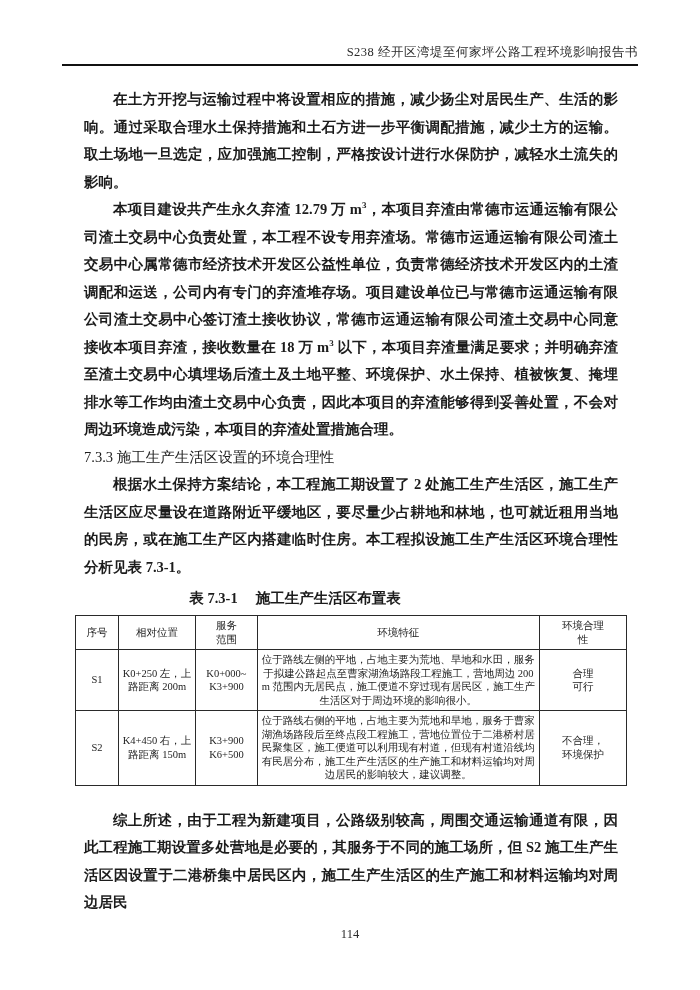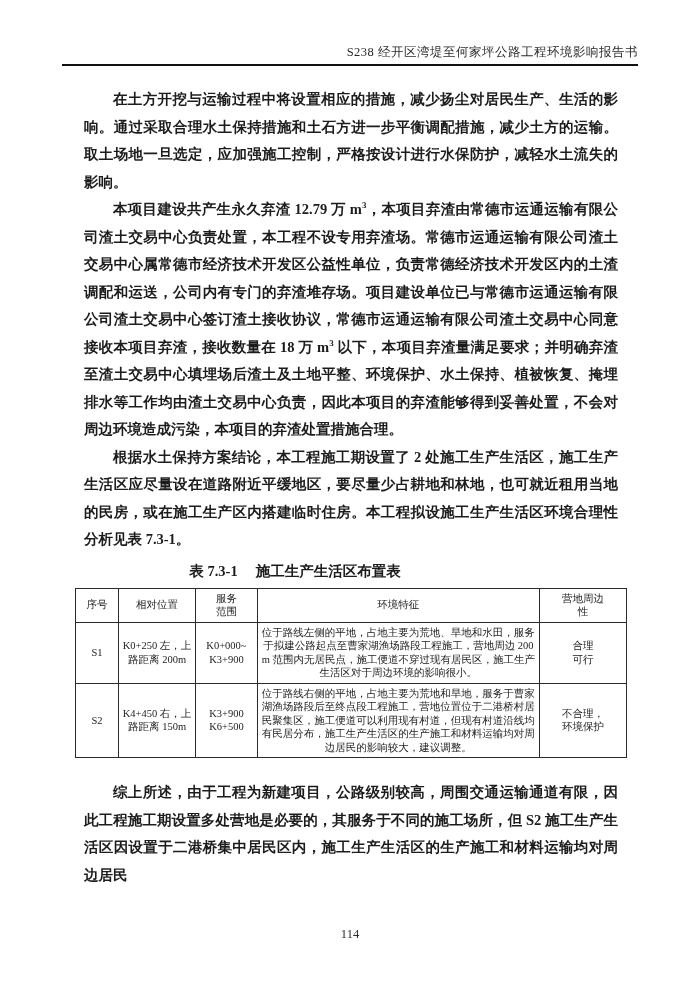--- a/index.html
+++ b/index.html
@@ -111,20 +111,21 @@
   <div class="running-head">S238 经开区湾堤至何家坪公路工程环境影响报告书</div>
   <hr class="head-rule">
 
   <div class="content">
 
     <p class="body-para">在土方开挖与运输过程中将设置相应的措施，减少扬尘对居民生产、生活的影响。通过采取合理水土保持措施和土石方进一步平衡调配措施，减少土方的运输。取土场地一旦选定，应加强施工控制，严格按设计进行水保防护，减轻水土流失的影响。</p>
 
 
     <p class="body-para"><span>本项目建设共产生永久弃渣 12.79 万 m</span><sup class="unit-sup">3</sup><span>，本项目弃渣由常德市运通运输有限公司渣土交易中心负责处置，本工程不设专用弃渣场。常德市运通运输有限公司渣土交易中心属常德市经济技术开发区公益性单位，负责常德经济技术开发区内的土渣调配和运送，公司内有专门的弃渣堆存场。项目建设单位已与常德市运通运输有限公司渣土交易中心签订渣土接收协议，常德市运通运输有限公司渣土交易中心同意接收本项目弃渣，接收数量在 18 万 m</span><sup class="unit-sup">3</sup><span> 以下，本项目弃渣量满足要求；并明确弃渣至渣土交易中心填埋场后渣土及土地平整、环境保护、水土保持、植被恢复、掩埋排水等工作均由渣土交易中心负责，因此本项目的弃渣能够得到妥善处置，不会对周边环境造成污染，本项目的弃渣处置措施合理。</span></p>
 
+    <h3 class="sec-heading">7.3.3  施工生产生活区设置的环境合理性</h3>
 
     <p class="body-para">根据水土保持方案结论，本工程施工期设置了 2 处施工生产生活区，施工生产生活区应尽量设在道路附近平缓地区，要尽量少占耕地和林地，也可就近租用当地的民房，或在施工生产区内搭建临时住房。本工程拟设施工生产生活区环境合理性分析见表 7.3-1。</p>
 
     <div class="table-block">
       <div class="table-caption">
         <span class="cap-label">表 7.3-1</span><span>施工生产生活区布置表</span>
       </div>
 
       <table class="layout-table">
         <colgroup>
@@ -134,21 +135,21 @@
           <col class="col-feat">
           <col class="col-rat">
         </colgroup>
         <thead>
           <tr>
             <th class="pre-wrap">序号</th>
             <th class="pre-wrap">相对位置</th>
             <th class="pre-wrap">服务
 范围</th>
             <th class="pre-wrap">环境特征</th>
-            <th class="pre-wrap">营地周边
+            <th class="pre-wrap">环境合理
 性</th>
           </tr>
         </thead>
         <tbody>
           <tr>
             <td>S1</td>
             <td>K0+250 左，上路距离 200m</td>
             <td class="pre-wrap">K0+000~
 K3+900</td>
             <td class="feat-cell">位于路线左侧的平地，占地主要为荒地、旱地和水田，服务于拟建公路起点至曹家湖渔场路段工程施工，营地周边 200m 范围内无居民点，施工便道不穿过现有居民区，施工生产生活区对于周边环境的影响很小。</td>

